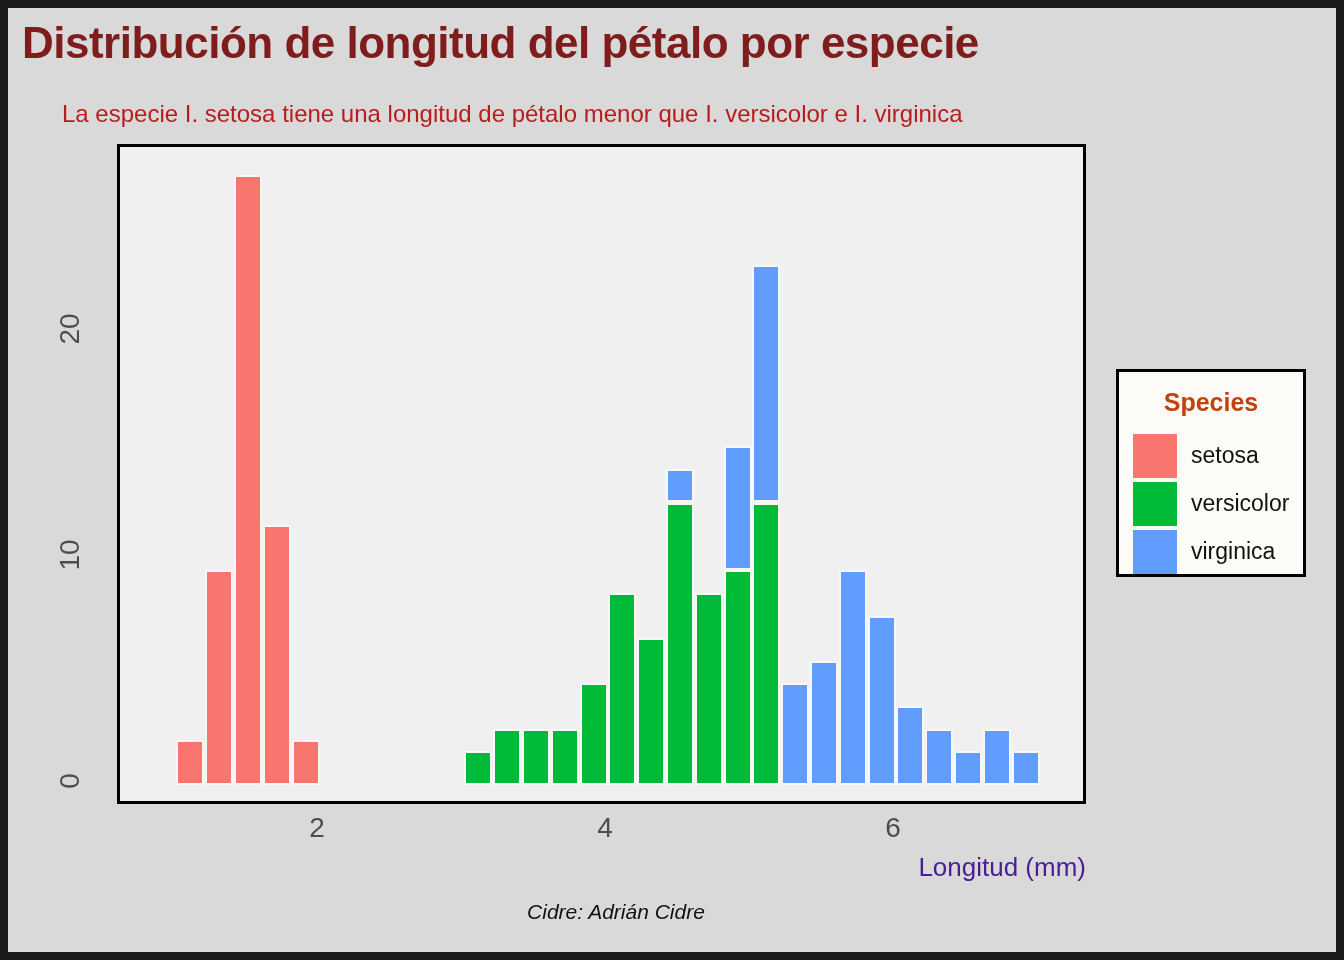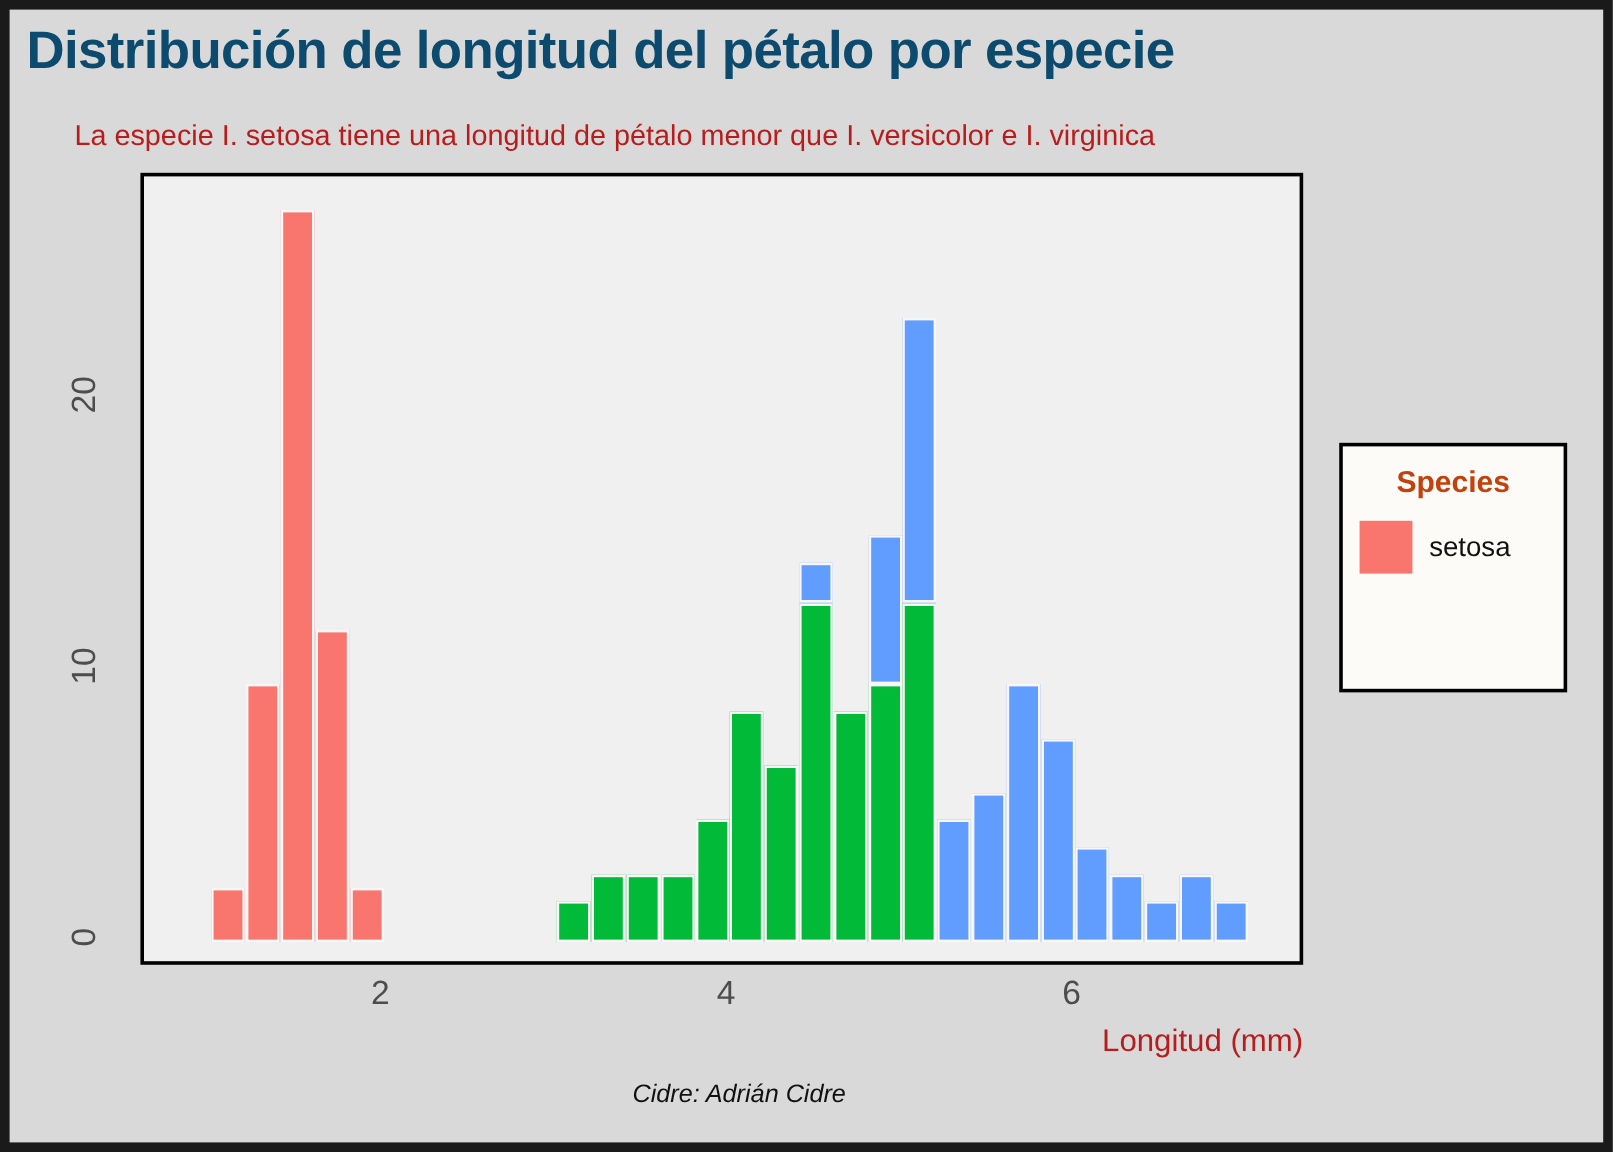--- a/index.html
+++ b/index.html
@@ -16,21 +16,21 @@
     border-top:8px solid #1a1a1a;
     border-bottom:8px solid #1a1a1a;
     border-left:8px solid #1a1a1a;
     border-right:8px solid #1a1a1a;
     box-sizing:border-box;
   }
   #canvas{position:absolute;left:0;top:0;width:1344px;height:960px;}
 
   #title{
     position:absolute;left:22px;top:18px;width:1300px;
-    font-size:44px;font-weight:bold;color:#0c4a6e;
+    font-size:44px;font-weight:bold;color:#7f1d1d;
     letter-spacing:-0.5px;white-space:nowrap;
   }
   #subtitle{
     position:absolute;left:62px;top:100px;width:1250px;
     font-size:24px;color:#b91c1c;white-space:nowrap;
   }
   #caption{
     position:absolute;left:0px;top:900px;width:1232px;
     text-align:center;font-size:21px;font-style:italic;color:#111111;
   }
@@ -53,21 +53,21 @@
     position:absolute;font-size:28px;color:#4d4d4d;
     transform:rotate(-90deg);transform-origin:center center;white-space:nowrap;
     text-align:center;width:60px;
   }
   .xtick{
     position:absolute;top:812px;font-size:28px;color:#4d4d4d;
     width:60px;text-align:center;
   }
   #xlab{
     position:absolute;left:0px;top:852px;width:1086px;
-    text-align:right;font-size:26px;color:#b91c1c;
+    text-align:right;font-size:26px;color:#4c1d95;
   }
 
   
   #legend{
     position:absolute;left:1116px;top:369px;width:190px;height:208px;
     background:#fdfbf7;border:3px solid #000000;box-sizing:border-box;
   }
   #legend-title{
     position:absolute;left:0;top:16px;width:100%;
     text-align:center;font-size:25px;font-weight:bold;color:#c2410c;
@@ -124,20 +124,28 @@
   </div>
 
   <div id="xlab">Longitud (mm)</div>
 
   <div id="legend">
     <div id="legend-title">Species</div>
   <div class="legend-row" style="top: 62px;">
         <span class="legend-key" style="background: rgb(248, 118, 109);"></span>
         <span class="legend-label">setosa</span>
       </div>
+      <div class="legend-row" style="top: 110px;">
+        <span class="legend-key" style="background: rgb(0, 186, 56);"></span>
+        <span class="legend-label">versicolor</span>
+      </div>
+      <div class="legend-row" style="top: 158px;">
+        <span class="legend-key" style="background: rgb(97, 156, 255);"></span>
+        <span class="legend-label">virginica</span>
+      </div>
     </div>
 
   <div id="caption">Cidre: Adrián Cidre</div>
 <div class="ytick" style="left: 40px; top: 765px;">0</div>
     <div class="ytick" style="left: 40px; top: 539px;">10</div>
     <div class="ytick" style="left: 40px; top: 313px;">20</div>
     <div class="xtick" style="left: 287px;">2</div>
     <div class="xtick" style="left: 575px;">4</div>
     <div class="xtick" style="left: 863px;">6</div>
   </div>

